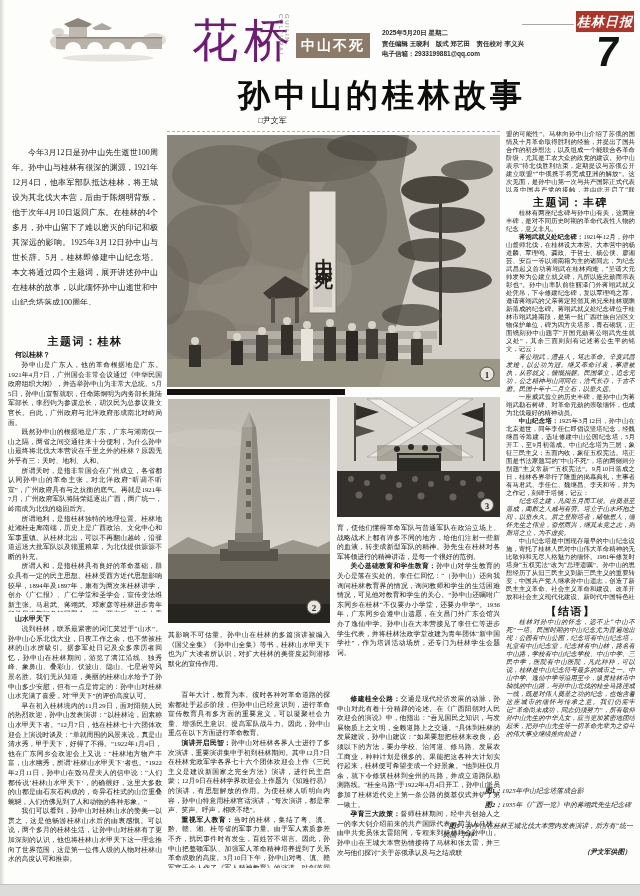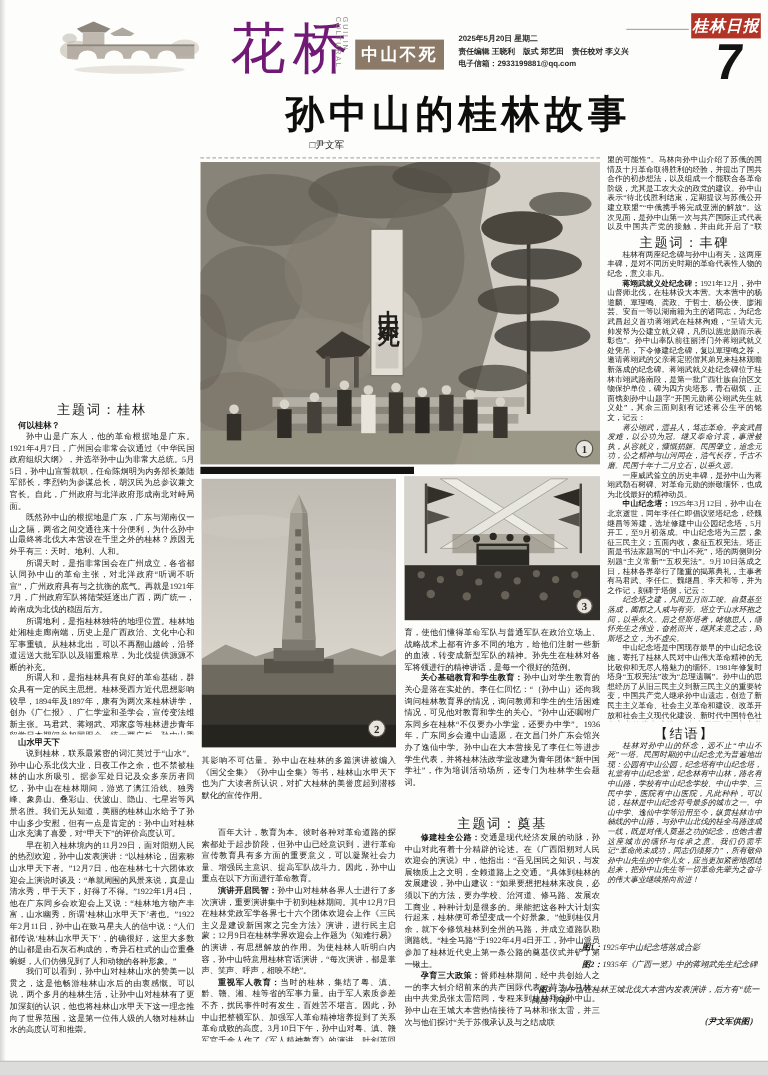--- a/index.html
+++ b/index.html
@@ -25,21 +25,21 @@
   .byline{font-size:8px;color:#222;margin-left:24px;}
   .dashed{border-top:1px dashed #b3b0aa;height:0;}
 
   
   .bt{font-size:6.8px;line-height:9.6px;text-align:justify;overflow:hidden;}
   .bt p,.para{margin:0;text-indent:2em;}
   .para b{font-family:"Liberation Sans",sans-serif;}
   .cont > div > p:first-child, .cont > p:first-child{text-indent:0;}
   .c4{font-size:6.4px;line-height:8px;}
   .lede{font-size:8px;line-height:15px;text-align:justify;text-indent:2em;overflow:hidden;}
-  .kw-head{font-family:"Liberation Sans",sans-serif;font-weight:normal;font-size:11px;letter-spacing:1.5px;text-align:center;}
+  .kw-head{font-family:"Liberation Sans",sans-serif;font-weight:bold;font-size:11px;letter-spacing:1.5px;text-align:center;}
   .sub-head{font-family:"Liberation Sans",sans-serif;font-weight:bold;font-size:7px;text-indent:1em;margin:0;}
   .italic p{font-style:italic;}
 
   
   .photo{overflow:hidden;background:#c8c5bd;}
   .stele-text{writing-mode:vertical-rl;text-orientation:upright;font-weight:bold;font-size:18px;
               letter-spacing:5px;color:#211f1b;text-align:center;}
   .blackbar{background:#141311;}
 
   
@@ -222,20 +222,21 @@
           <circle cx="52" cy="100" r="3.5"></circle>
           <circle cx="84" cy="99" r="3.5"></circle>
         <circle cx="116" cy="100" r="3.5"></circle>
           <circle cx="144" cy="98" r="3.5"></circle>
       </g>
       <circle cx="150" cy="108" r="6.5" fill="#e8e5df" stroke="#55524a" stroke-width="1"></circle>
       <text x="150" y="111.5" font-size="9" font-weight="bold" text-anchor="middle" fill="#2b2925">3</text>
     </svg>
   </div>
 
+  <div class="abs lede" style="left:12px;top:145px;width:146px;height:160px;">今年3月12日是孙中山先生逝世100周年。孙中山与桂林有很深的渊源，1921年12月4日，他率军部队抵达桂林，将王城设为其北伐大本营，后由于陈炯明背叛，他于次年4月10日返回广东。在桂林的4个多月，孙中山留下了难以磨灭的印记和极其深远的影响。1925年3月12日孙中山与世长辞。5月，桂林即修建中山纪念塔。本文将通过四个主题词，展开讲述孙中山在桂林的故事，以此缅怀孙中山逝世和中山纪念塔落成100周年。</div>
 
   <div class="abs kw-head" style="left:8px;top:334px;width:154px;">主题词：桂林</div>
   <div class="abs sub-head" style="left:8px;top:350px;width:154px;">何以桂林？</div>
   <div class="abs bt" style="left:8px;top:360px;width:154px;height:252px;">
       <p class="para">孙中山是广东人，他的革命根据地是广东。1921年4月7日，广州国会非常会议通过《中华民国政府组织大纲》，并选举孙中山为非常大总统。5月5日，孙中山宣誓就职，任命陈炯明为内务部长兼陆军部长，李烈钧为参谋总长，胡汉民为总参议兼文官长。自此，广州政府与北洋政府形成南北对峙局面。</p>
       <p class="para">既然孙中山的根据地是广东，广东与湖南仅一山之隔，两省之间交通往来十分便利，为什么孙中山最终将北伐大本营设在千里之外的桂林？原因无外乎有三：天时、地利、人和。</p>
       <p class="para">所谓天时，是指非常国会在广州成立，各省都认同孙中山的革命主张，对北洋政府“听调不听宣”，广州政府具有与之抗衡的底气。再就是1921年7月，广州政府军队将陆荣廷逐出广西，两广统一，岭南成为北伐的稳固后方。</p>
       <p class="para">所谓地利，是指桂林独特的地理位置。桂林地处湘桂走廊南端，历史上是广西政治、文化中心和军事重镇。从桂林北出，可以不再翻山越岭，沿驿道运送大批军队以及辎重粮草，为北伐提供源源不断的补充。</p>
       <p class="para">所谓人和，是指桂林具有良好的革命基础，群众具有一定的民主思想。桂林受西方近代思想影响较早，1894年及1897年，康有为两次来桂林讲学，创办《广仁报》、广仁学堂和圣学会，宣传变法维新主张。马君武、蒋翊武、邓家彦等桂林进步青年留学日本期间参加同盟会。统一两广后，孙中山委任马君武为广西省省长，桂林籍同盟会中坚掌握了广西党政大权，为北伐打下了坚实的群众基础。</p>
     </div>
@@ -252,21 +253,20 @@
   <div class="abs bt" style="left:168px;top:690px;width:162px;height:178px;">
       <p class="para">百年大计，教育为本。彼时各种对革命道路的探索都处于起步阶段，但孙中山已经意识到，进行革命宣传教育具有多方面的重要意义，可以凝聚社会力量、增强民主意识、提高军队战斗力。因此，孙中山重点在以下方面进行革命教育。</p>
       <p class="para"><b>演讲开启民智：</b>孙中山对桂林各界人士进行了多次演讲，重要演讲集中于初到桂林期间。其中12月7日在桂林党政军学各界七十六个团体欢迎会上作《三民主义是建设新国家之完全方法》演讲，进行民主启蒙；12月9日在桂林学界欢迎会上作题为《知难行易》的演讲，有思想解放的作用。为使桂林人听明白内容，孙中山特意用桂林官话演讲，“每次演讲，都是掌声、笑声、呼声，相映不绝”。</p>
       <p class="para"><b>重视军人教育：</b>当时的桂林，集结了粤、滇、黔、赣、湘、桂等省的军事力量。由于军人素质参差不齐，扰民事件时有发生，百姓苦不堪言。因此，孙中山把整顿军队、加强军人革命精神培养提到了关系革命成败的高度。3月10日下午，孙中山对粤、滇、赣军官千余人作了《军人精神教育》的演讲。叶剑英回忆道：“要领导这些军队，改造好这些军队，去和北洋军阀进行坚决的战争，就必须给这些军队的将士，以政治上的教</p>
     </div>
 
   <div class="abs bt cont" style="left:337px;top:523px;width:163px;height:148px;">
       <p class="para">育，使他们懂得革命军队与普通军队在政治立场上、战略战术上都有许多不同的地方，给他们注射一些新的血液，转变成新型军队的精神。孙先生在桂林对各军将领进行的精神讲话，是每一个很好的范例。</p>
       <p class="para"><b>关心基础教育和学生教育：</b>孙中山对学生教育的关心是落在实处的。李任仁回忆：“（孙中山）还向我询问桂林教育界的情况，询问教师和学生的生活困难情况，可见他对教育和学生的关心。”孙中山还嘱咐广东同乡在桂林“不仅要办小学堂，还要办中学”。1936年，广东同乡会遵中山遗愿，在文昌门外广东会馆兴办了逸仙中学。孙中山在大本营接见了李任仁等进步学生代表，并将桂林法政学堂改建为青年团体“新中国学社”，作为培训活动场所，还专门为桂林学生会题词。</p>
     </div>
-  <div class="abs kw-head" style="left:337px;top:679px;width:163px;">主题词：奠基</div>
   <div class="abs bt" style="left:337px;top:694px;width:163px;height:168px;">
       <p class="para"><b>修建桂全公路：</b>交通是现代经济发展的动脉，孙中山对此有着十分精辟的论述。在《广西阳朔对人民欢迎会的演说》中，他指出：“吾见国民之知识，与发展物质上之文明，全赖道路上之交通。”具体到桂林的发展建设，孙中山建议：“如果要想把桂林来改良，必须以下的方法，要办学校、治河道、修马路、发展农工商业，种种计划是很多的。果能把这各种大计划实行起来，桂林便可希望变成一个好景象。”他到桂仅月余，就下令修筑桂林到全州的马路，并成立道路队勘测路线。“桂全马路”于1922年4月4日开工，孙中山派员参加了桂林近代史上第一条公路的奠基仪式并铲了第一锹土。</p>
       <p class="para"><b>孕育三大政策：</b>督师桂林期间，经中共创始人之一的李大钊介绍前来的共产国际代表、荷兰人马林，由中共党员张太雷陪同，专程来到桂林拜会孙中山。孙中山在王城大本营热情接待了马林和张太雷，并三次与他们探讨“关于苏俄承认及与之结成联</p>
     </div>
 
   <div class="abs bt c4 cont" style="left:506px;top:130px;width:129px;height:62px;">
       <p class="para">盟的可能性”。马林向孙中山介绍了苏俄的国情及十月革命取得胜利的经验，并提出了国共合作的初步想法，以及组成一个能联合各革命阶级，尤其是工农大众的政党的建议。孙中山表示“待北伐胜利结束，定期提议与苏俄公开建立联盟”“中俄携手将完成亚洲的解放”。这次见面，是孙中山第一次与共产国际正式代表以及中国共产党的接触，并由此开启了“联俄、联共、扶助农工”三大政策酝酿和形成的进程。</p>
     </div>
   <div class="abs kw-head" style="left:506px;top:195px;width:129px;">主题词：丰碑</div>
   <div class="abs bt c4" style="left:506px;top:209px;width:129px;height:392px;">

